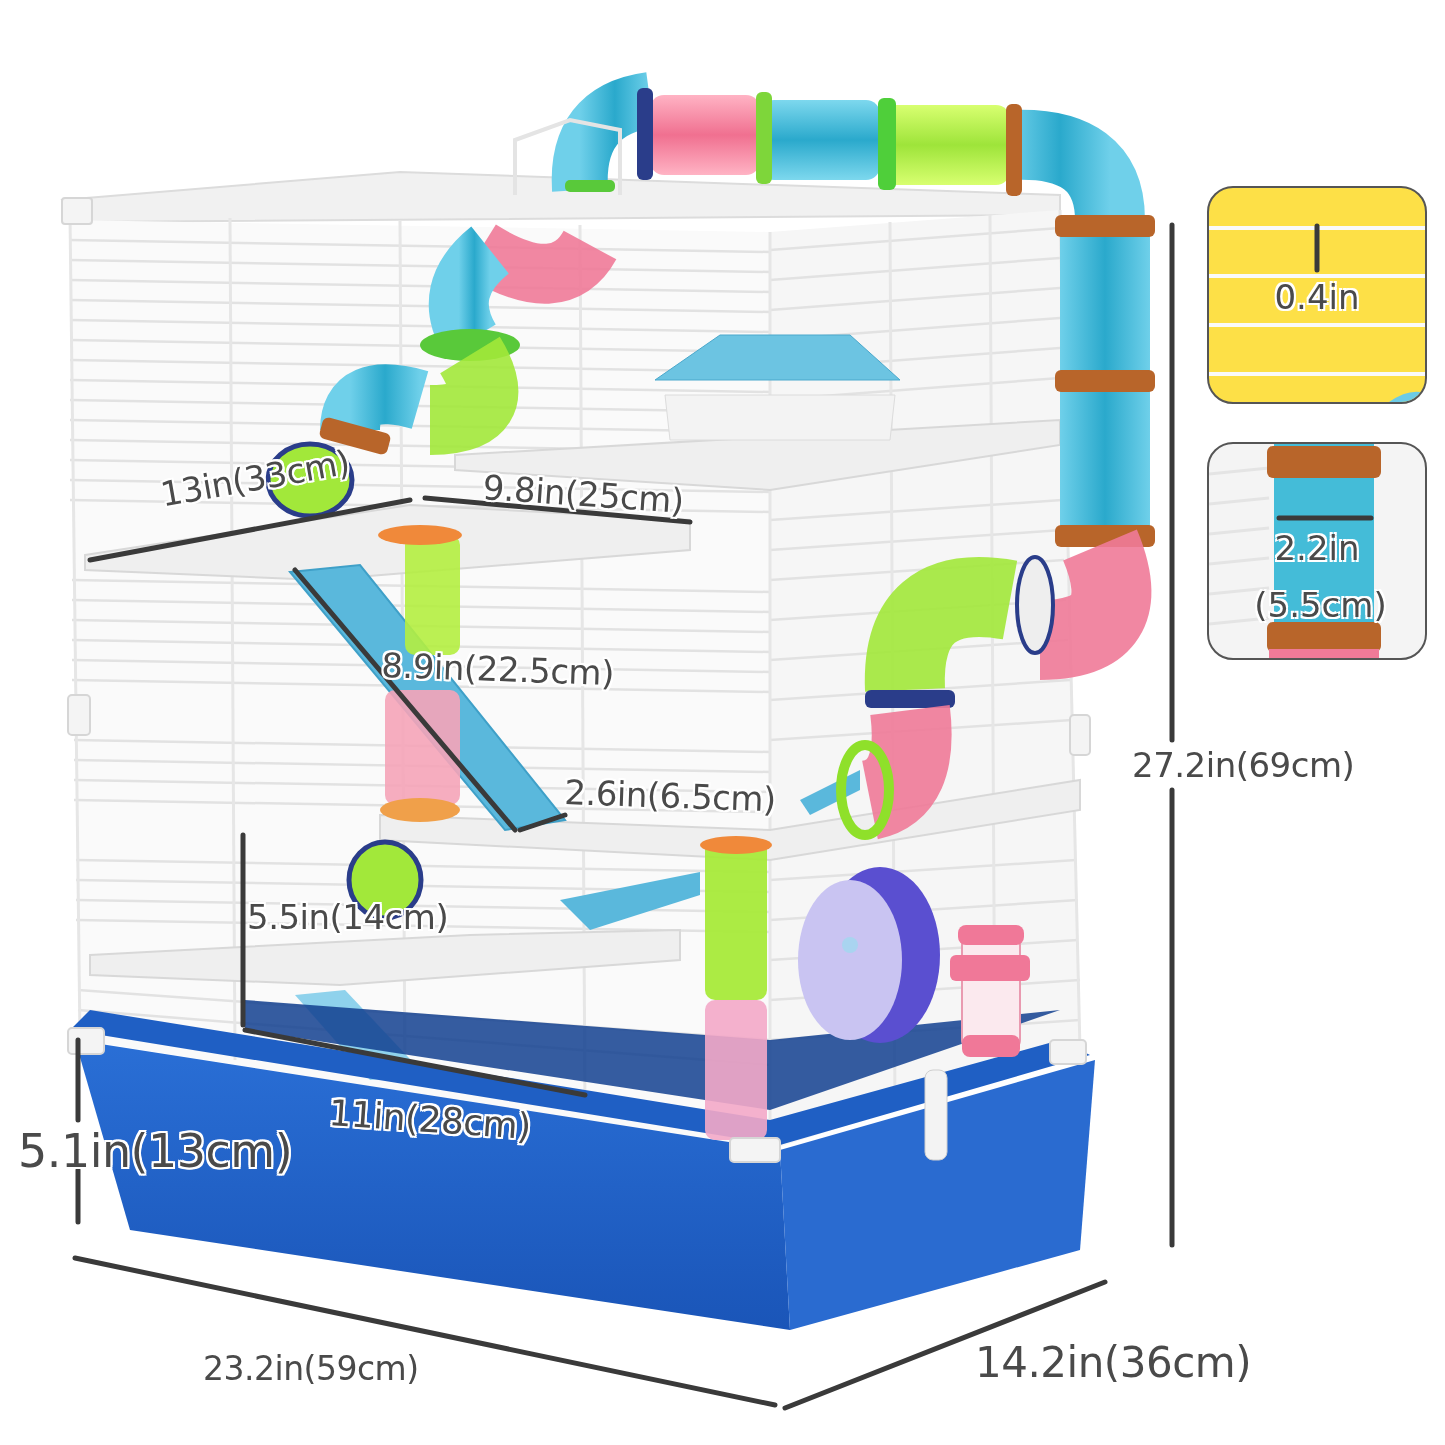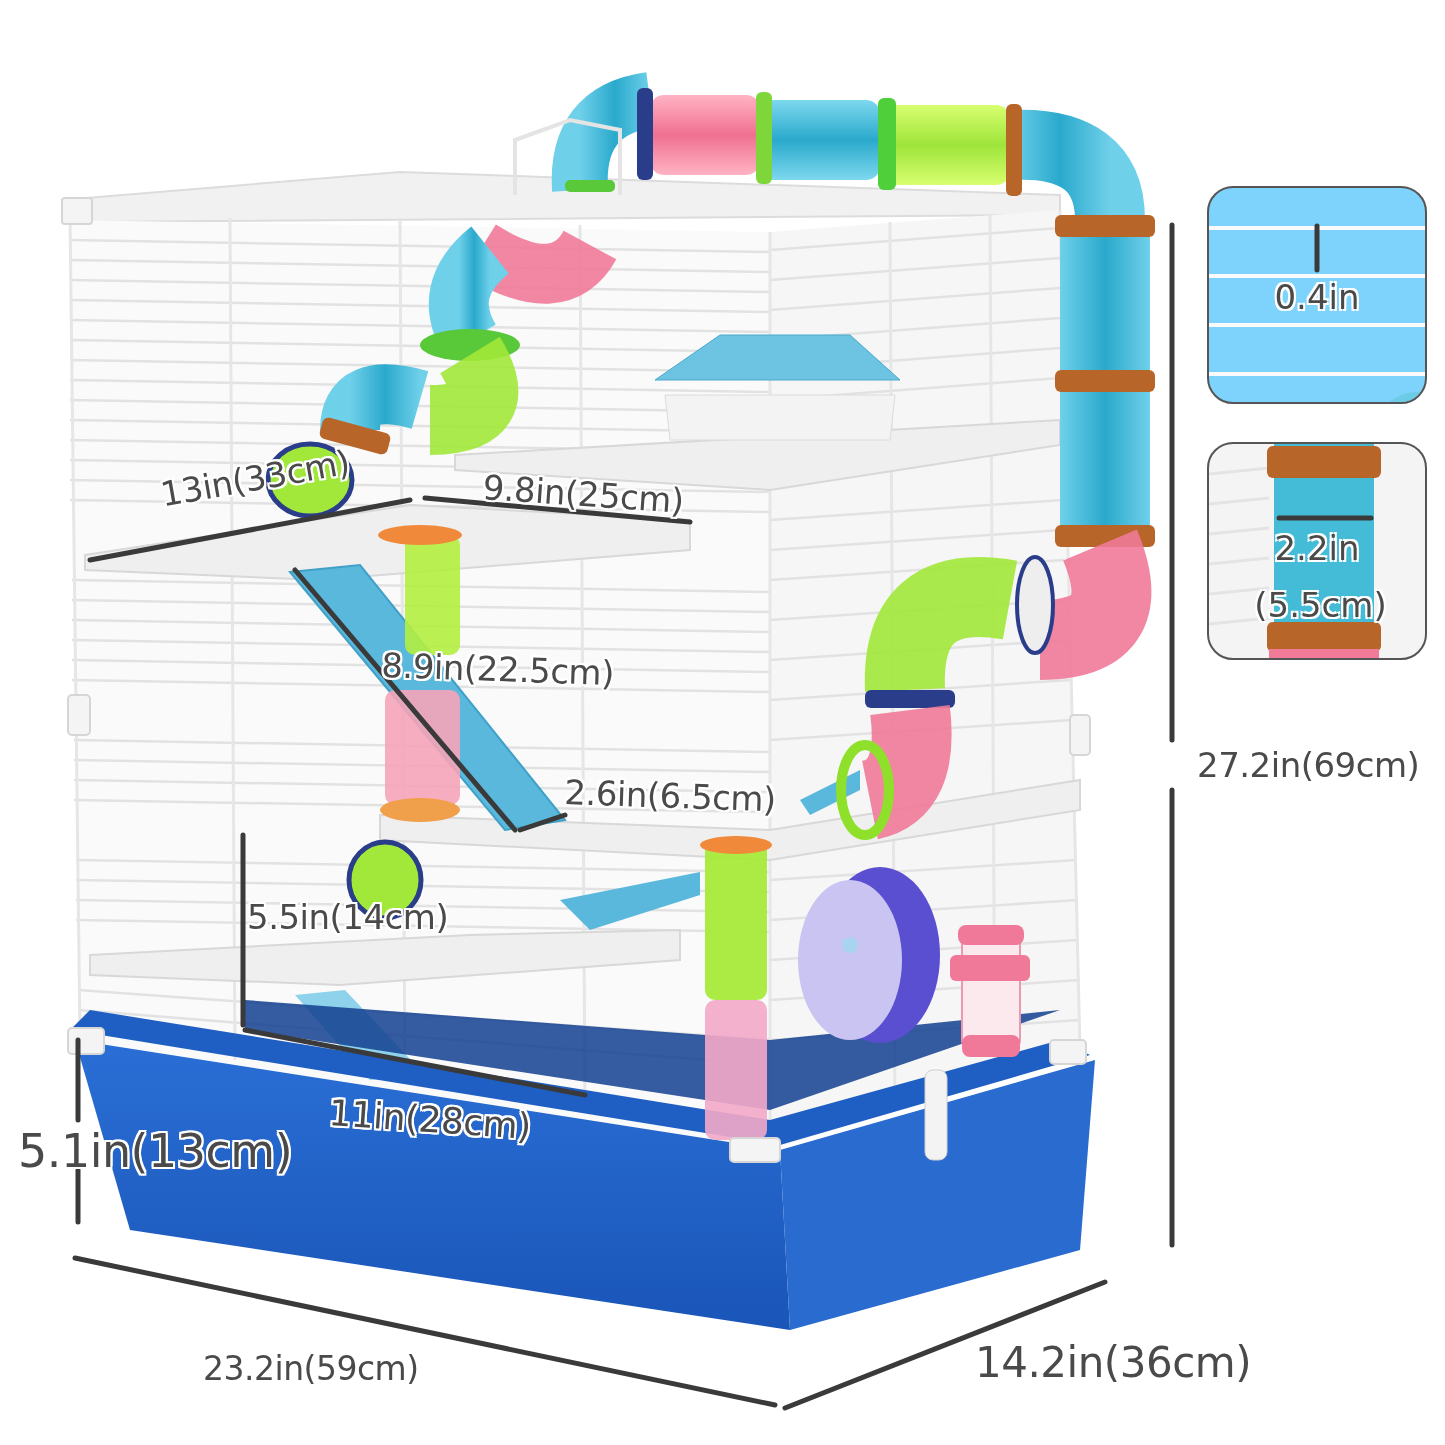--- a/index.html
+++ b/index.html
@@ -8,21 +8,21 @@
   #scene { position: absolute; left: 0; top: 0; width: 1445px; height: 1445px; }
   .dim-label {
     position: absolute; white-space: nowrap; color: #4a4a4a;
     font-family: "DejaVu Sans", sans-serif; font-size: 34px; letter-spacing: -0.5px;
     text-shadow: -2px -2px 0 #fff, 2px -2px 0 #fff, -2px 2px 0 #fff, 2px 2px 0 #fff,
                  0 2px 0 #fff, 0 -2px 0 #fff, 2px 0 0 #fff, -2px 0 0 #fff;
     line-height: 1;
   }
   .inset {
     position: absolute; border: 2px solid #555; border-radius: 26px; overflow: hidden;
-    background: #7dd3fc;
+    background: #fde047;
   }
   .inset-text {
     position: absolute; left: 0; right: 0; text-align: center; color: #4a4a4a;
     font-family: "DejaVu Sans", sans-serif; font-size: 34px; line-height: 1.15;
     text-shadow: -2px -2px 0 #fff, 2px -2px 0 #fff, -2px 2px 0 #fff, 2px 2px 0 #fff;
   }
 </style>
 </head>
 <body>
 
@@ -244,21 +244,21 @@
 
     <line x1="295" y1="570" x2="515" y2="830"></line>
     <line x1="520" y1="830" x2="565" y2="815"></line>
 
     <line x1="243" y1="835" x2="243" y2="1025"></line>
 
     <line x1="245" y1="1030" x2="585" y2="1095"></line>
   </g>
 </svg>
 
-<div class="dim-label" style="left:1197px; top:748px;">27.2in(69cm)</div>
+<div class="dim-label" style="left:1132px; top:748px;">27.2in(69cm)</div>
 <div class="dim-label" style="left:203px; top:1352px; font-size:33px;text-align:right;">23.2in(59cm)</div>
 <div class="dim-label" style="left:975px; top:1342px; font-size:42px;">14.2in(36cm)</div>
 <div class="dim-label" style="left:18px; top:1128px; font-size:46px;">5.1in(13cm)</div>
 <div class="dim-label" style="left:158px; top:478px; transform:rotate(-10deg); transform-origin:left top;">13in(33cm)</div>
 <div class="dim-label" style="left:484px; top:470px; transform:rotate(4deg); transform-origin:left top;">9.8in(25cm)</div>
 <div class="dim-label" style="left:382px; top:648px; transform:rotate(2deg); transform-origin:left top;">8.9in(22.5cm)</div>
 <div class="dim-label" style="left:565px; top:775px; transform:rotate(2deg); transform-origin:left top;">2.6in(6.5cm)</div>
 <div class="dim-label" style="left:247px; top:900px;">5.5in(14cm)</div>
 <div class="dim-label" style="left:330px; top:1095px; font-size:36px; transform:rotate(4deg); transform-origin:left top;">11in(28cm)</div>
 

